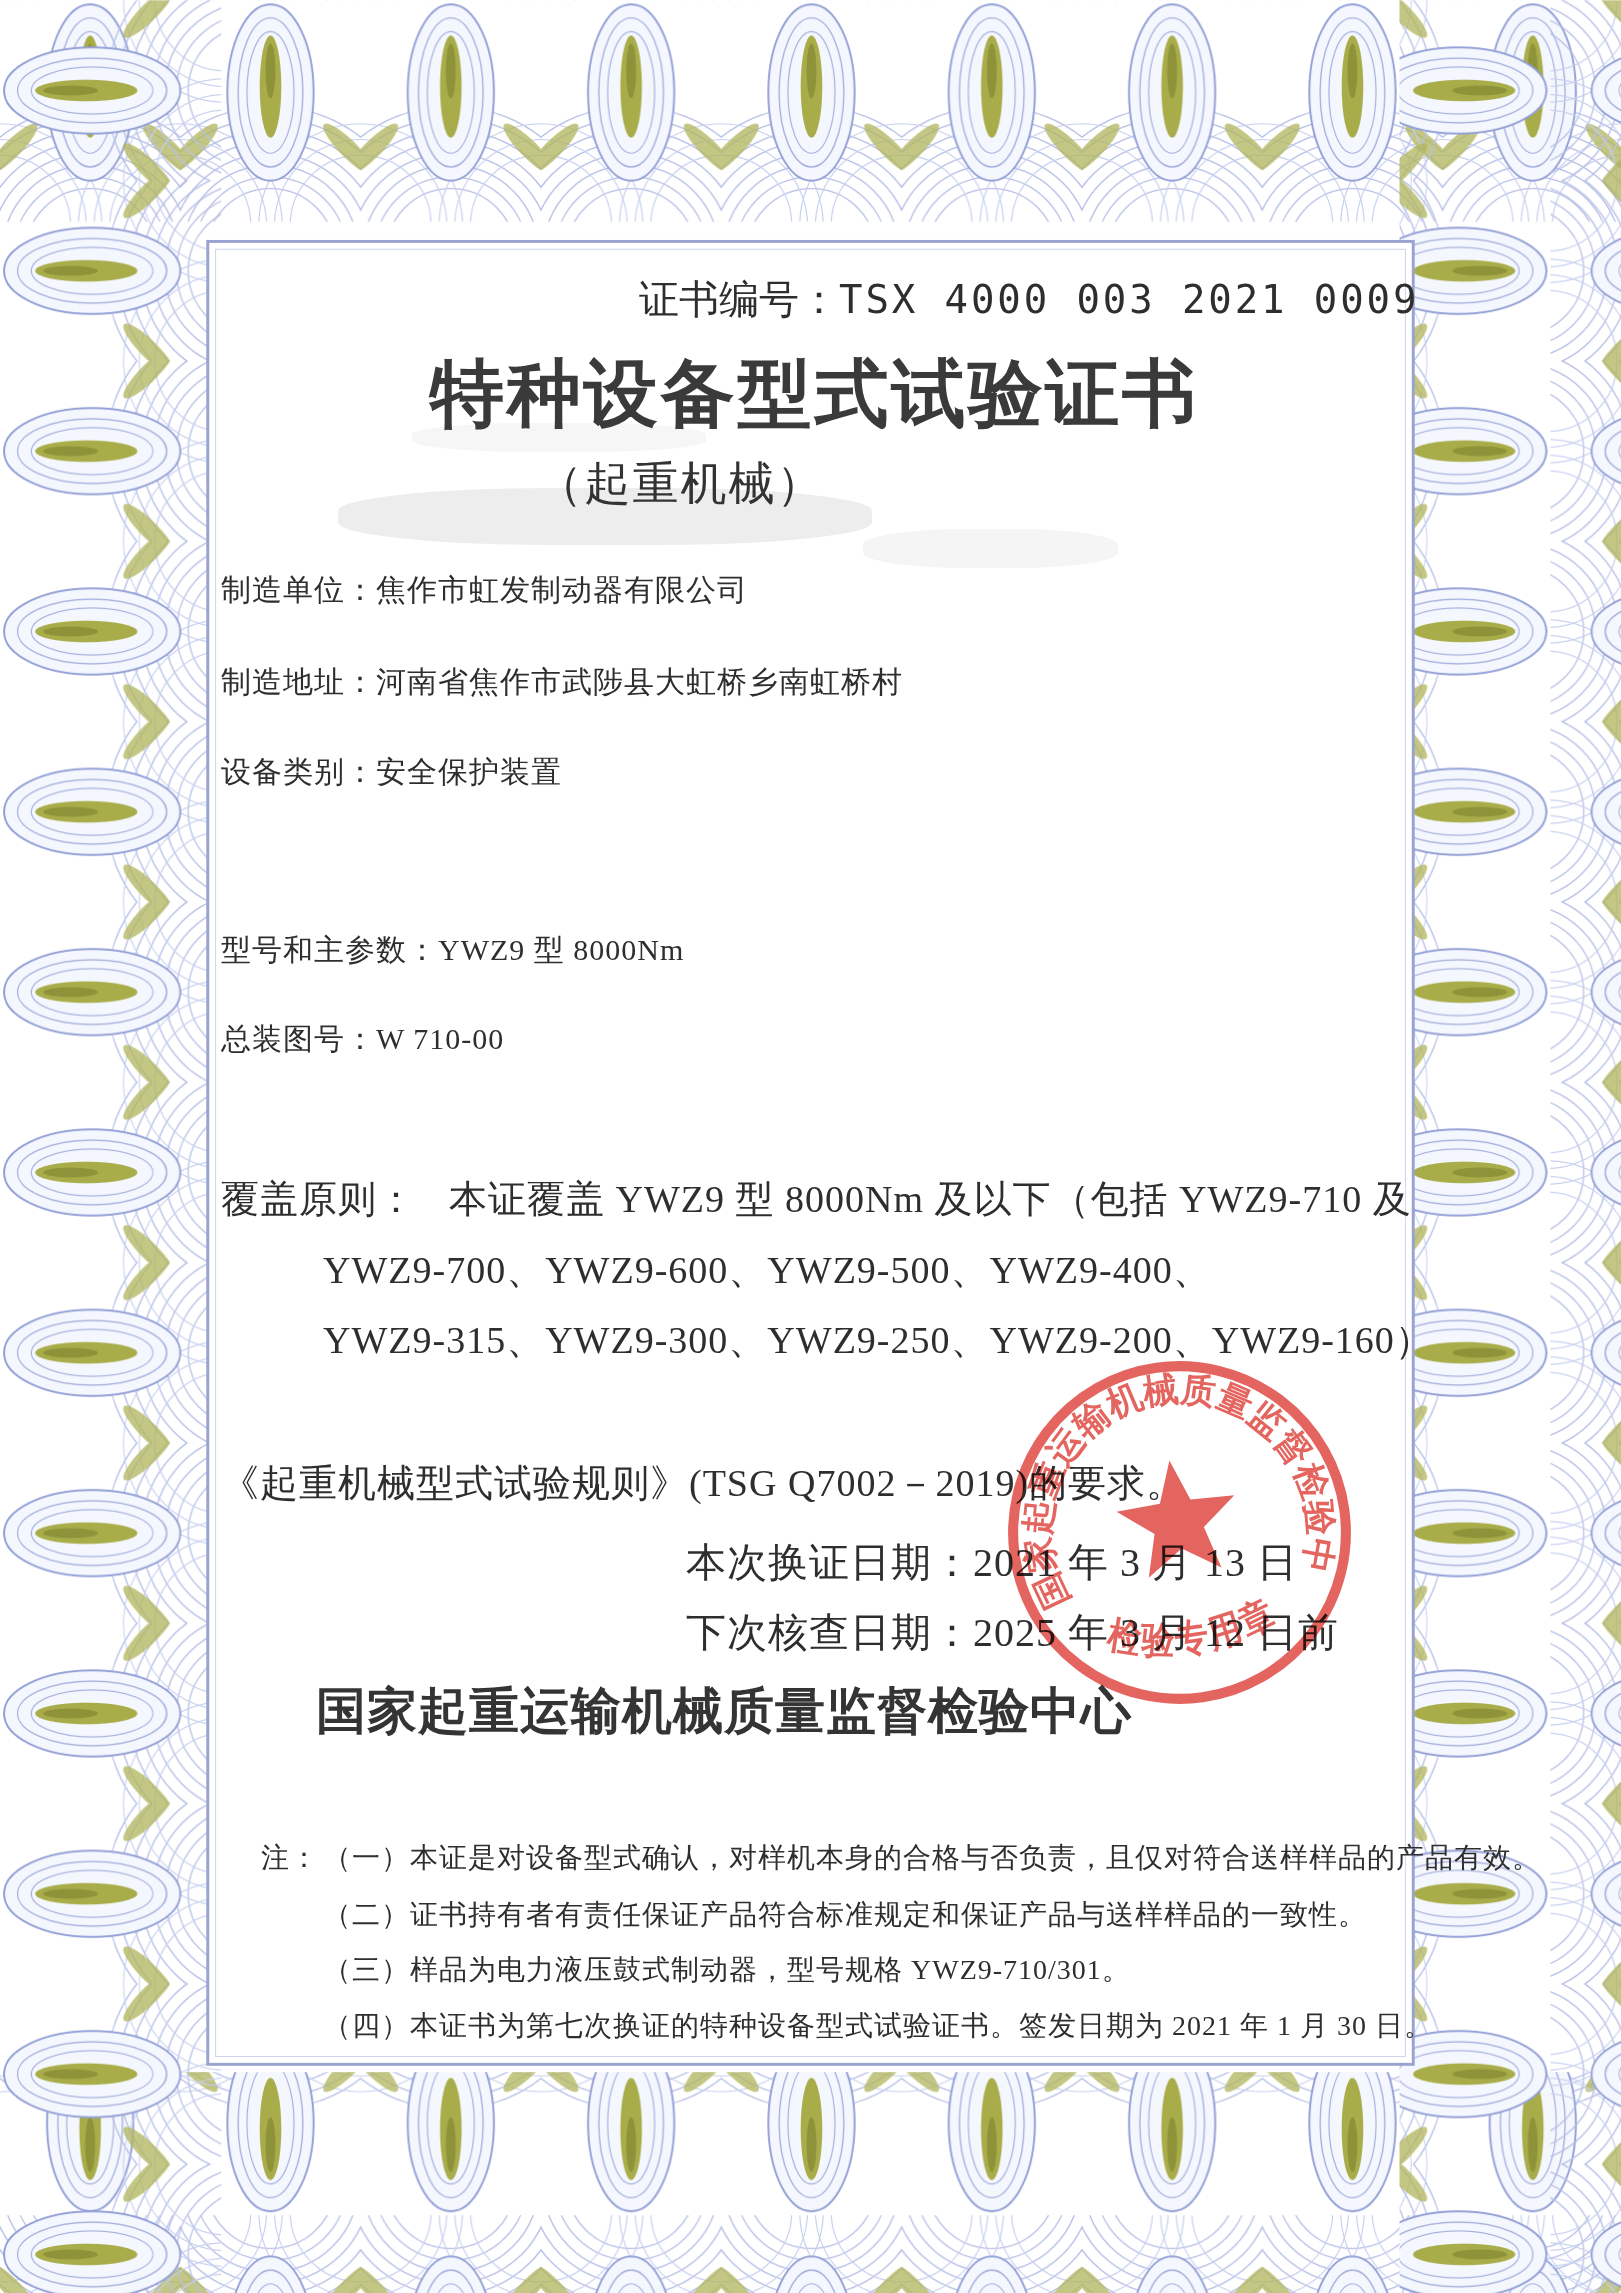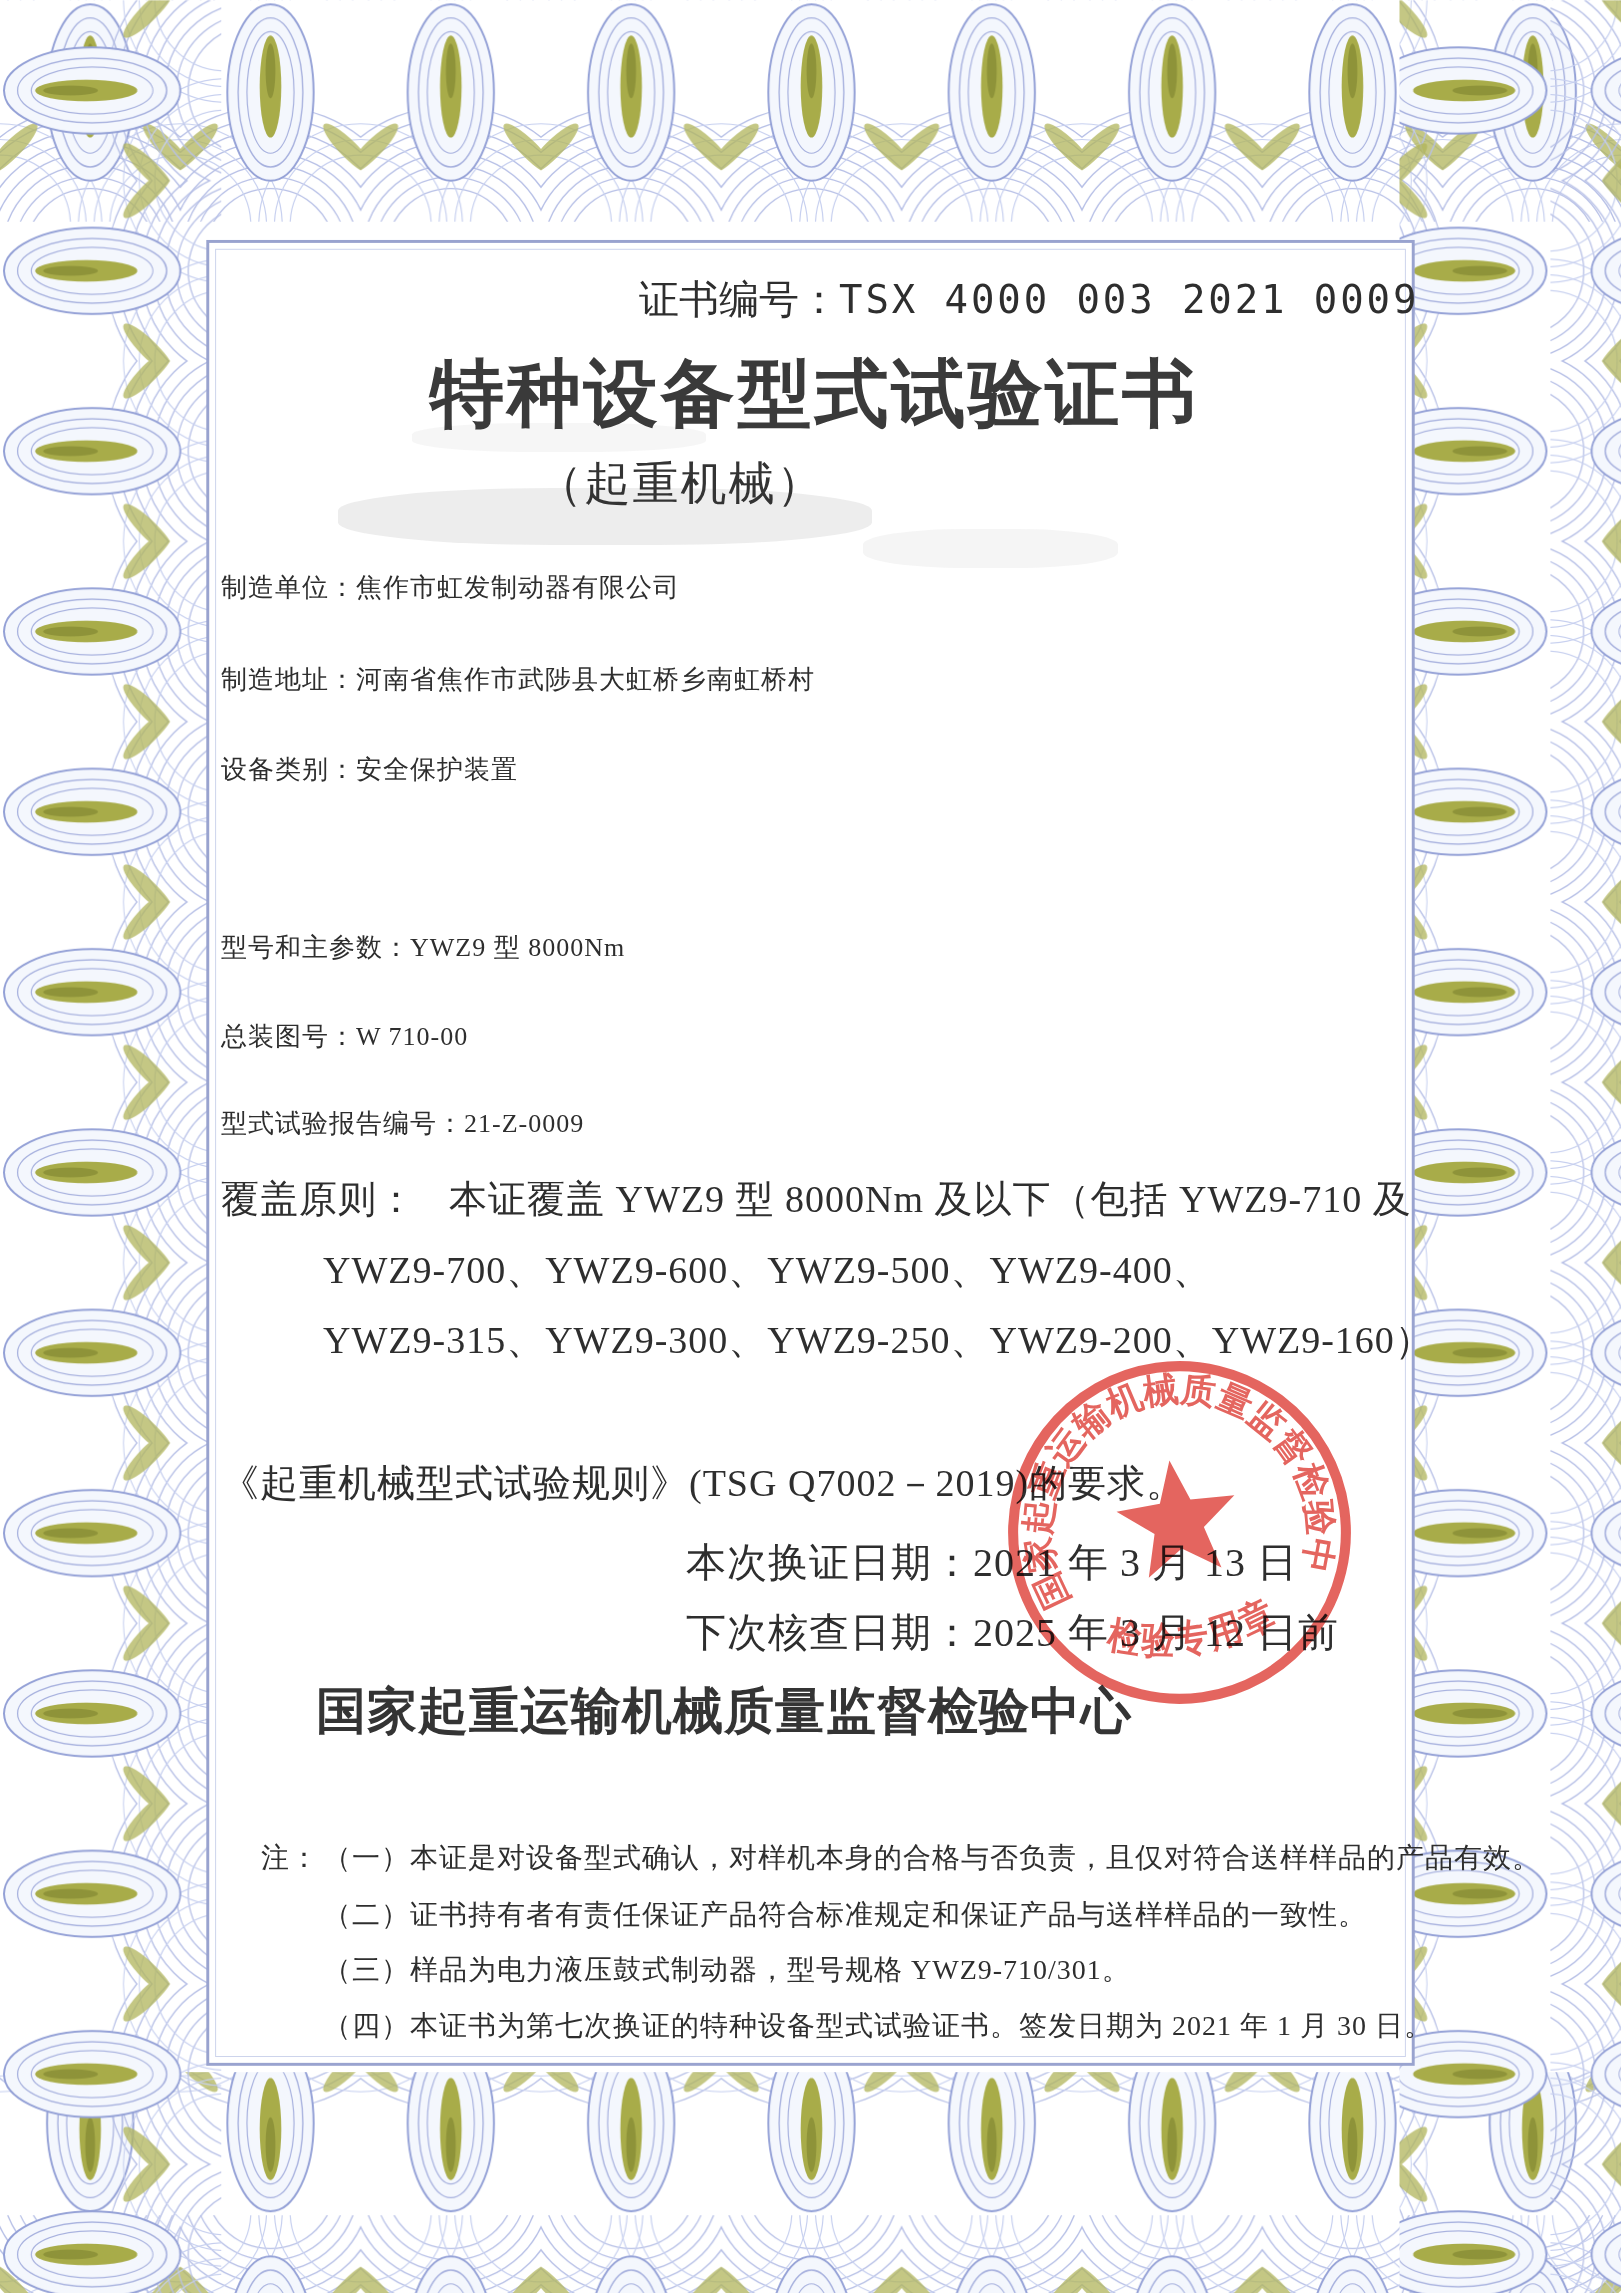--- a/index.html
+++ b/index.html
@@ -8,21 +8,21 @@
     background:#ffffff;overflow:hidden;
     font-family:"Liberation Serif","DejaVu Serif",serif;
     color:#2e2e2e;
   }
   .border-svg{position:absolute;left:0;top:0;z-index:0;}
   .smudge{position:absolute;z-index:1;border-radius:40%;}
   .s1{left:338px;top:488px;width:534px;height:57px;background:rgba(110,110,110,.12);}
   .s2{left:863px;top:529px;width:255px;height:39px;background:rgba(110,110,110,.07);}
   .s3{left:412px;top:423px;width:294px;height:29px;background:rgba(110,110,110,.06);}
   .content{position:absolute;left:0;top:0;width:1621px;height:2294px;z-index:2;}
-  .row{position:absolute;font-size:26px;white-space:nowrap;letter-spacing:1px;}
+  .row{position:absolute;font-size:30px;white-space:nowrap;letter-spacing:1px;}
   .cert-no{position:absolute;left:639px;top:272px;font-size:40px;white-space:nowrap;}
   .cert-no .num{font-family:"DejaVu Sans Mono","Liberation Mono",monospace;letter-spacing:2.9px;font-size:39px;}
   .title{
     position:absolute;left:4px;top:345px;width:1621px;text-align:center;
     font-family:"Liberation Sans","DejaVu Sans",sans-serif;
     font-weight:bold;font-size:74px;letter-spacing:2.9px;color:#3a3a3a;
   }
   .subtitle{position:absolute;left:0;top:453px;width:1361px;text-align:center;
     font-size:46px;letter-spacing:2px;color:#333;}
   .cov-line{position:absolute;font-size:38px;white-space:nowrap;letter-spacing:1px;}
@@ -117,23 +117,20 @@
     </div>
     <div class="row" style="left:221px;top:752px">
       <span>设备类别：</span><span>安全保护装置</span>
     </div>
     <div class="row" style="left:221px;top:930px">
       <span>型号和主参数：</span><span>YWZ9 型 8000Nm</span>
     </div>
     <div class="row" style="left:221px;top:1019px">
       <span>总装图号：</span><span>W 710-00</span>
     </div>
-    <div class="row" style="left:221px;top:1106px">
-      <span>型式试验报告编号：</span><span>21-Z-0009</span>
-    </div>
 
     <div class="cov-line" style="left:221px;top:1174px">覆盖原则：</div>
     <div class="cov-line" style="left:449px;top:1174px">本证覆盖 YWZ9 型 8000Nm 及以下（包括 YWZ9-710 及</div>
     <div class="cov-line" style="left:323px;top:1245px">YWZ9-700、YWZ9-600、YWZ9-500、YWZ9-400、</div>
     <div class="cov-line" style="left:323px;top:1315px">YWZ9-315、YWZ9-300、YWZ9-250、YWZ9-200、YWZ9-160）</div>
 
     <div class="stmt-line" style="left:221px;top:1458px">《起重机械型式试验规则》(TSG Q7002－2019)的要求。</div>
 
     <div class="date-row" style="top:1535px">
       <span>本次换证日期：</span><span>2021 年 3 月 13 日</span>

